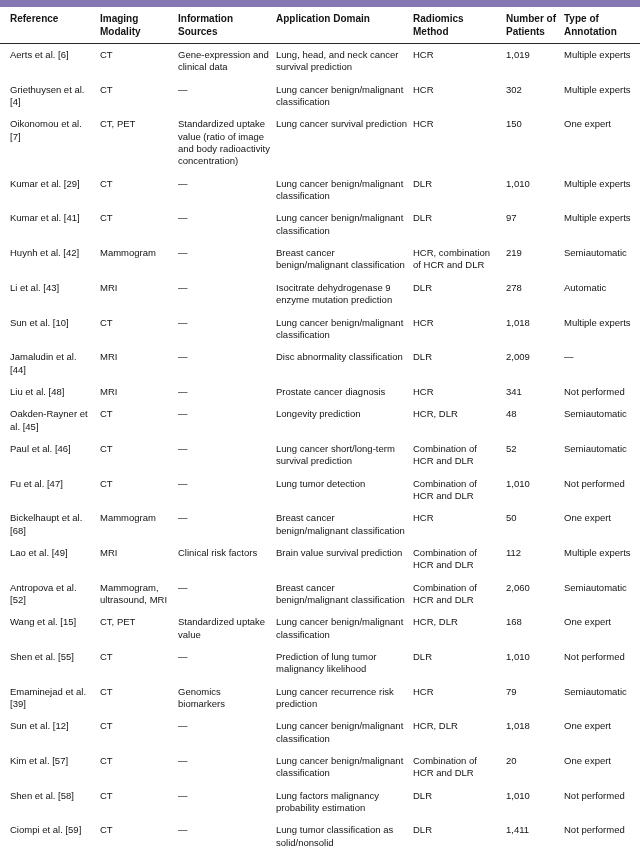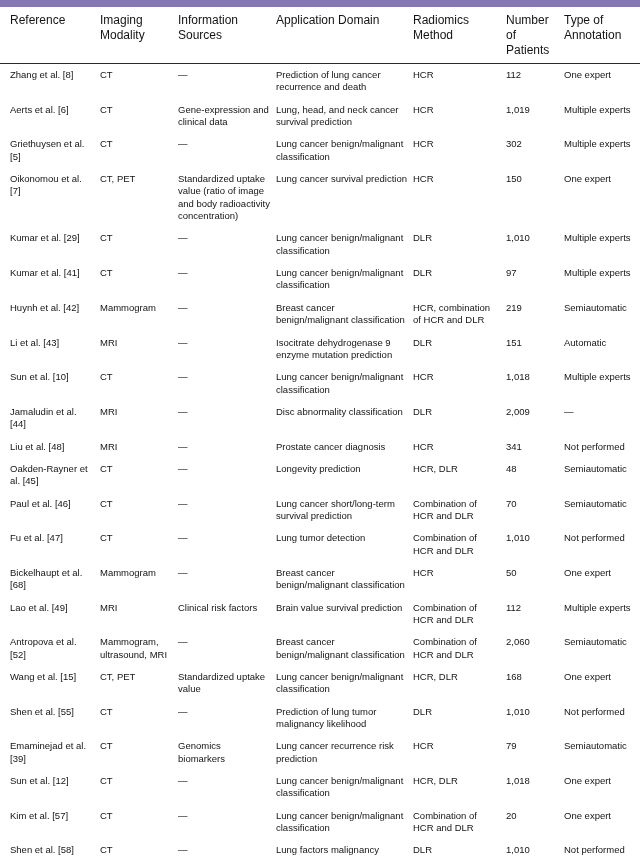--- a/index.html
+++ b/index.html
@@ -20,22 +20,22 @@
   .top-band {
     width: 100%;
     height: 7px;
   }
   table.study-table {
     width: 100%;
     border-collapse: collapse;
     table-layout: fixed;
   }
   table.study-table th {
-    font-size: 12px;
-    font-weight: normal;
+    font-size: 10px;
+    font-weight: bold;
     text-align: left;
     vertical-align: top;
     line-height: 1.25;
     padding: 6px 6px 5px 0;
     border-bottom: 1px solid #2a2a2a;
   }
   table.study-table td {
     font-size: 9.5px;
     text-align: left;
     vertical-align: top;
@@ -70,39 +70,30 @@
           <th>Imaging Modality</th>
           <th>Information Sources</th>
           <th>Application Domain</th>
           <th>Radiomics Method</th>
           <th>Number of Patients</th>
           <th>Type of Annotation</th>
         </tr>
     </thead>
     <tbody>
         <tr>
-          <td>Zhang et al. [8]</td>
-          <td>CT</td>
-          <td>—</td>
-          <td>Prediction of lung cancer recurrence and death</td>
-          <td>HCR</td>
-          <td>112</td>
-          <td>One expert</td>
-        </tr>
-        <tr>
           <td>Aerts et al. [6]</td>
           <td>CT</td>
           <td>Gene-expression and clinical data</td>
           <td>Lung, head, and neck cancer survival prediction</td>
           <td>HCR</td>
           <td>1,019</td>
           <td>Multiple experts</td>
         </tr>
         <tr>
-          <td>Griethuysen et al. [5]</td>
+          <td>Griethuysen et al. [4]</td>
           <td>CT</td>
           <td>—</td>
           <td>Lung cancer benign/malignant classification</td>
           <td>HCR</td>
           <td>302</td>
           <td>Multiple experts</td>
         </tr>
         <tr>
           <td>Oikonomou et al. [7]</td>
           <td>CT, PET</td>
@@ -138,21 +129,21 @@
           <td>HCR, combination of HCR and DLR</td>
           <td>219</td>
           <td>Semiautomatic</td>
         </tr>
         <tr>
           <td>Li et al. [43]</td>
           <td>MRI</td>
           <td>—</td>
           <td>Isocitrate dehydrogenase 9 enzyme mutation prediction</td>
           <td>DLR</td>
-          <td>151</td>
+          <td>278</td>
           <td>Automatic</td>
         </tr>
         <tr>
           <td>Sun et al. [10]</td>
           <td>CT</td>
           <td>—</td>
           <td>Lung cancer benign/malignant classification</td>
           <td>HCR</td>
           <td>1,018</td>
           <td>Multiple experts</td>
@@ -183,21 +174,21 @@
           <td>HCR, DLR</td>
           <td>48</td>
           <td>Semiautomatic</td>
         </tr>
         <tr>
           <td>Paul et al. [46]</td>
           <td>CT</td>
           <td>—</td>
           <td>Lung cancer short/long-term survival prediction</td>
           <td>Combination of HCR and DLR</td>
-          <td>70</td>
+          <td>52</td>
           <td>Semiautomatic</td>
         </tr>
         <tr>
           <td>Fu et al. [47]</td>
           <td>CT</td>
           <td>—</td>
           <td>Lung tumor detection</td>
           <td>Combination of HCR and DLR</td>
           <td>1,010</td>
           <td>Not performed</td>

